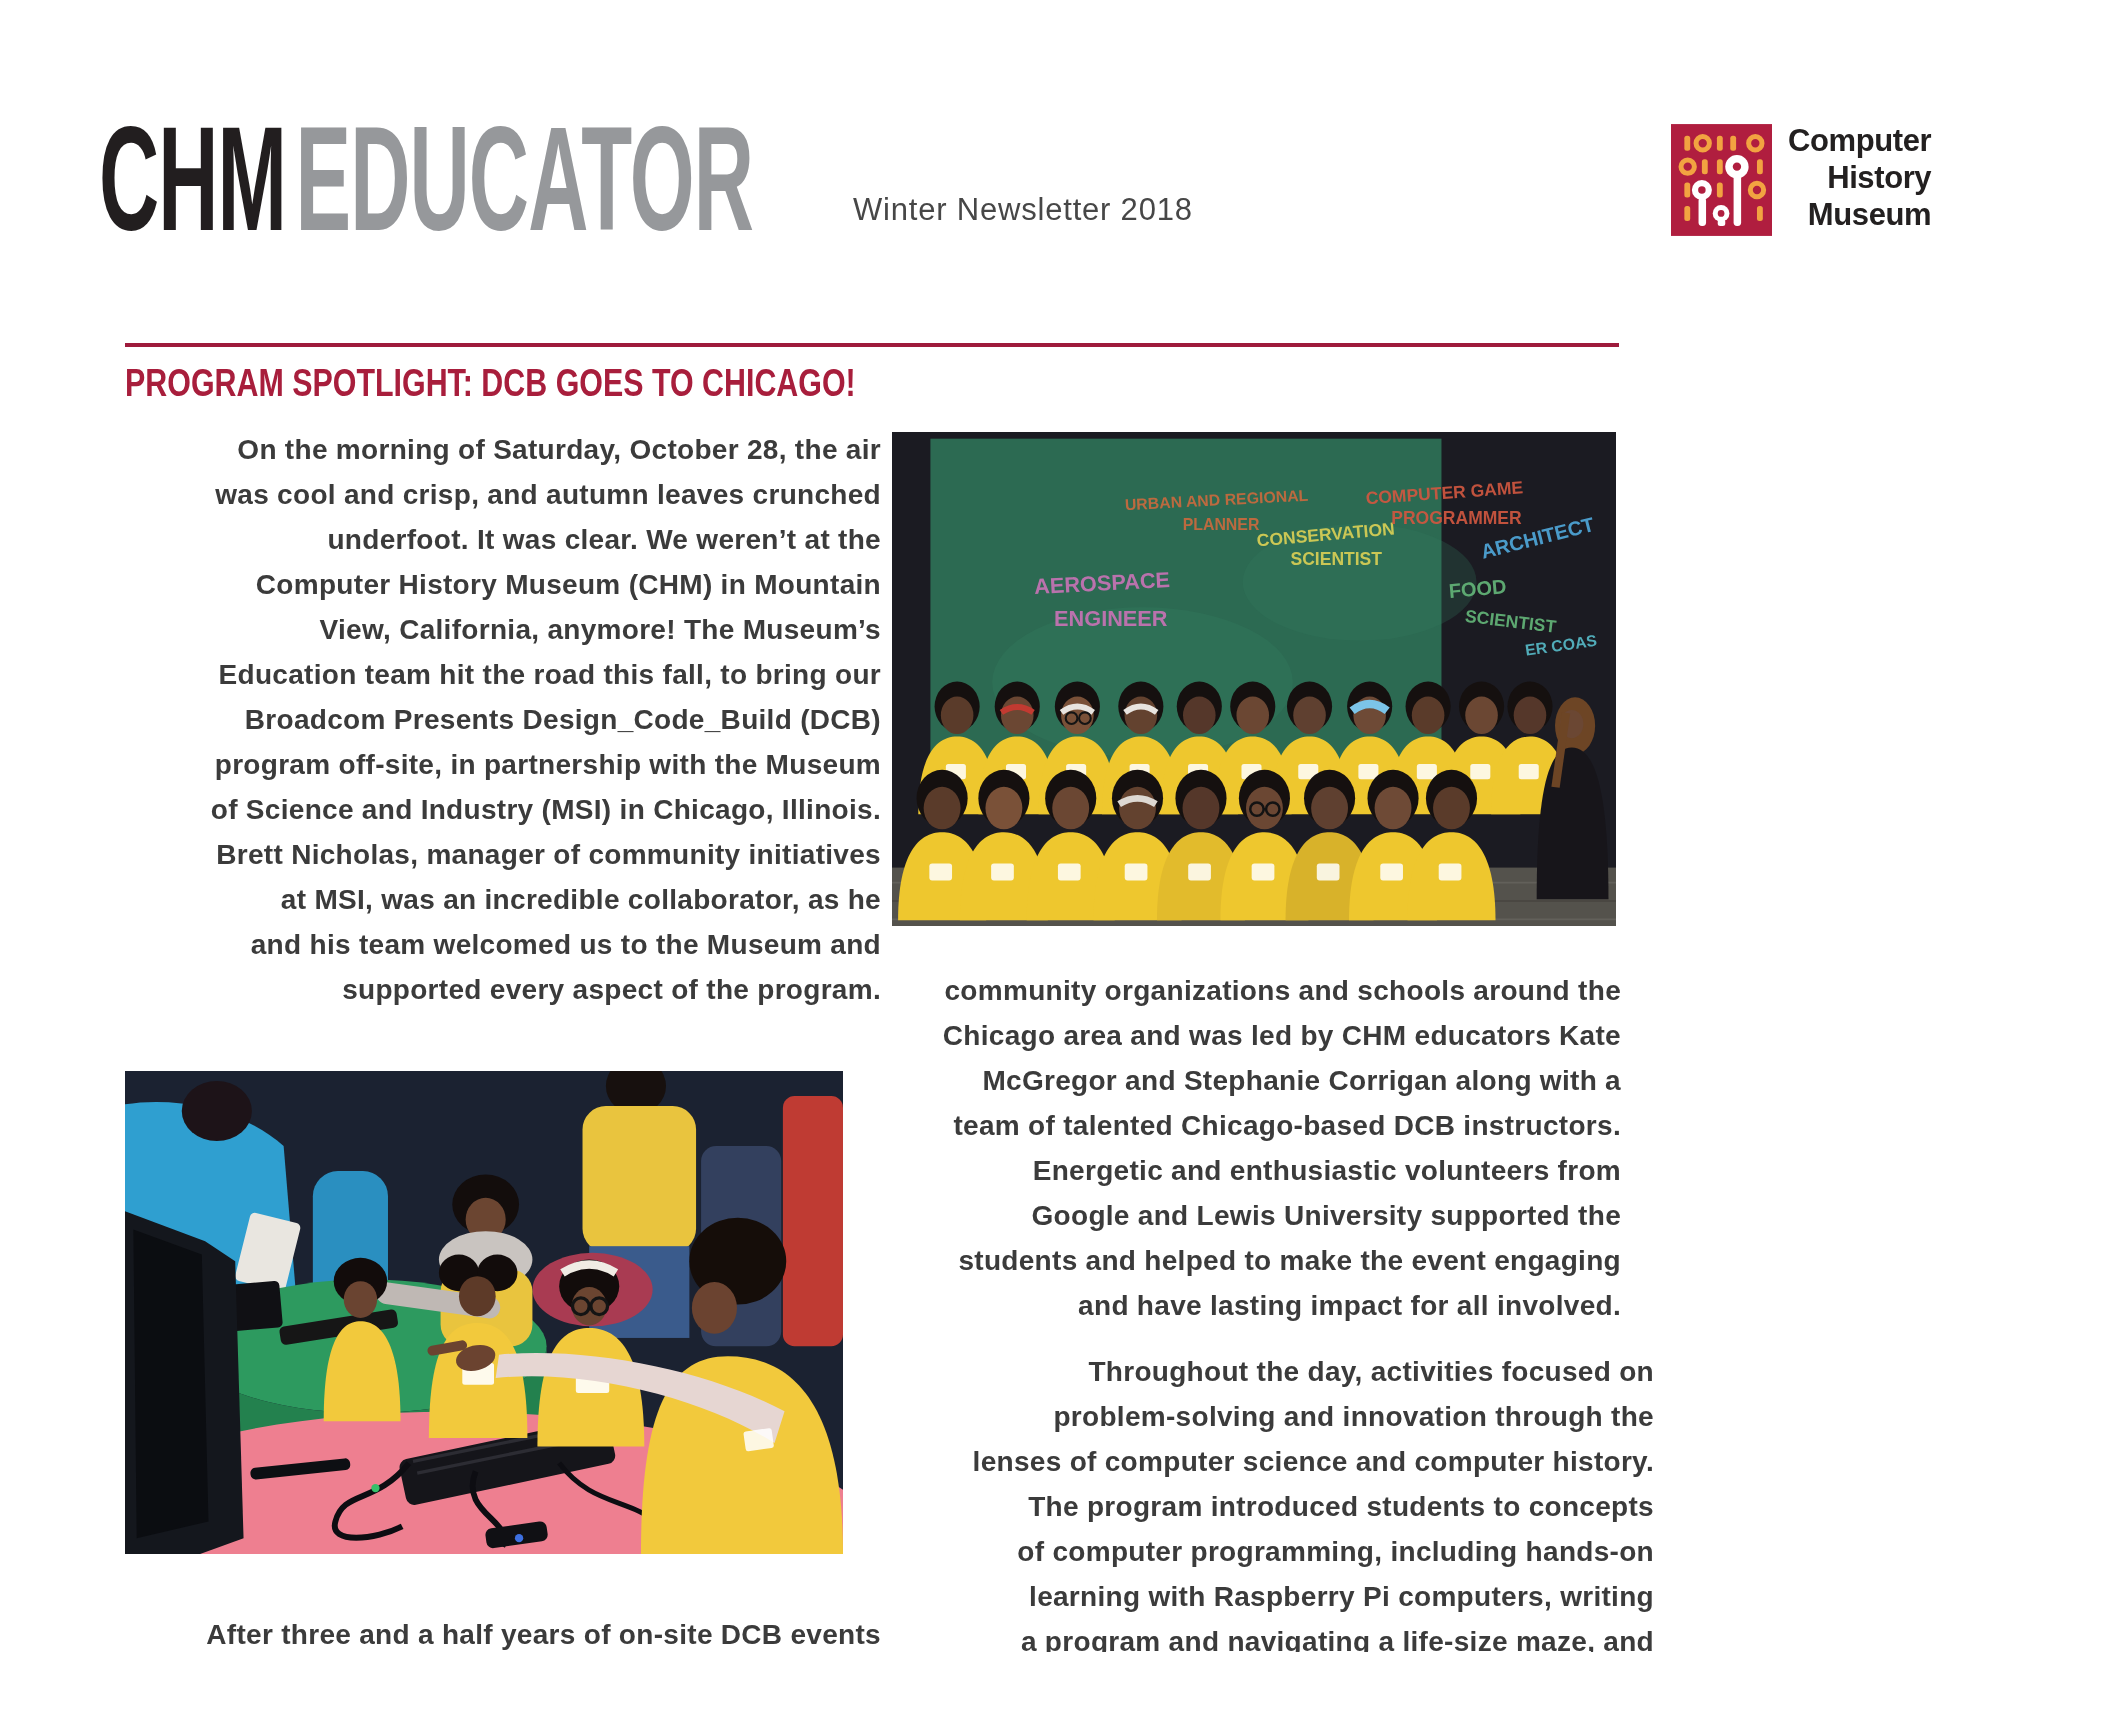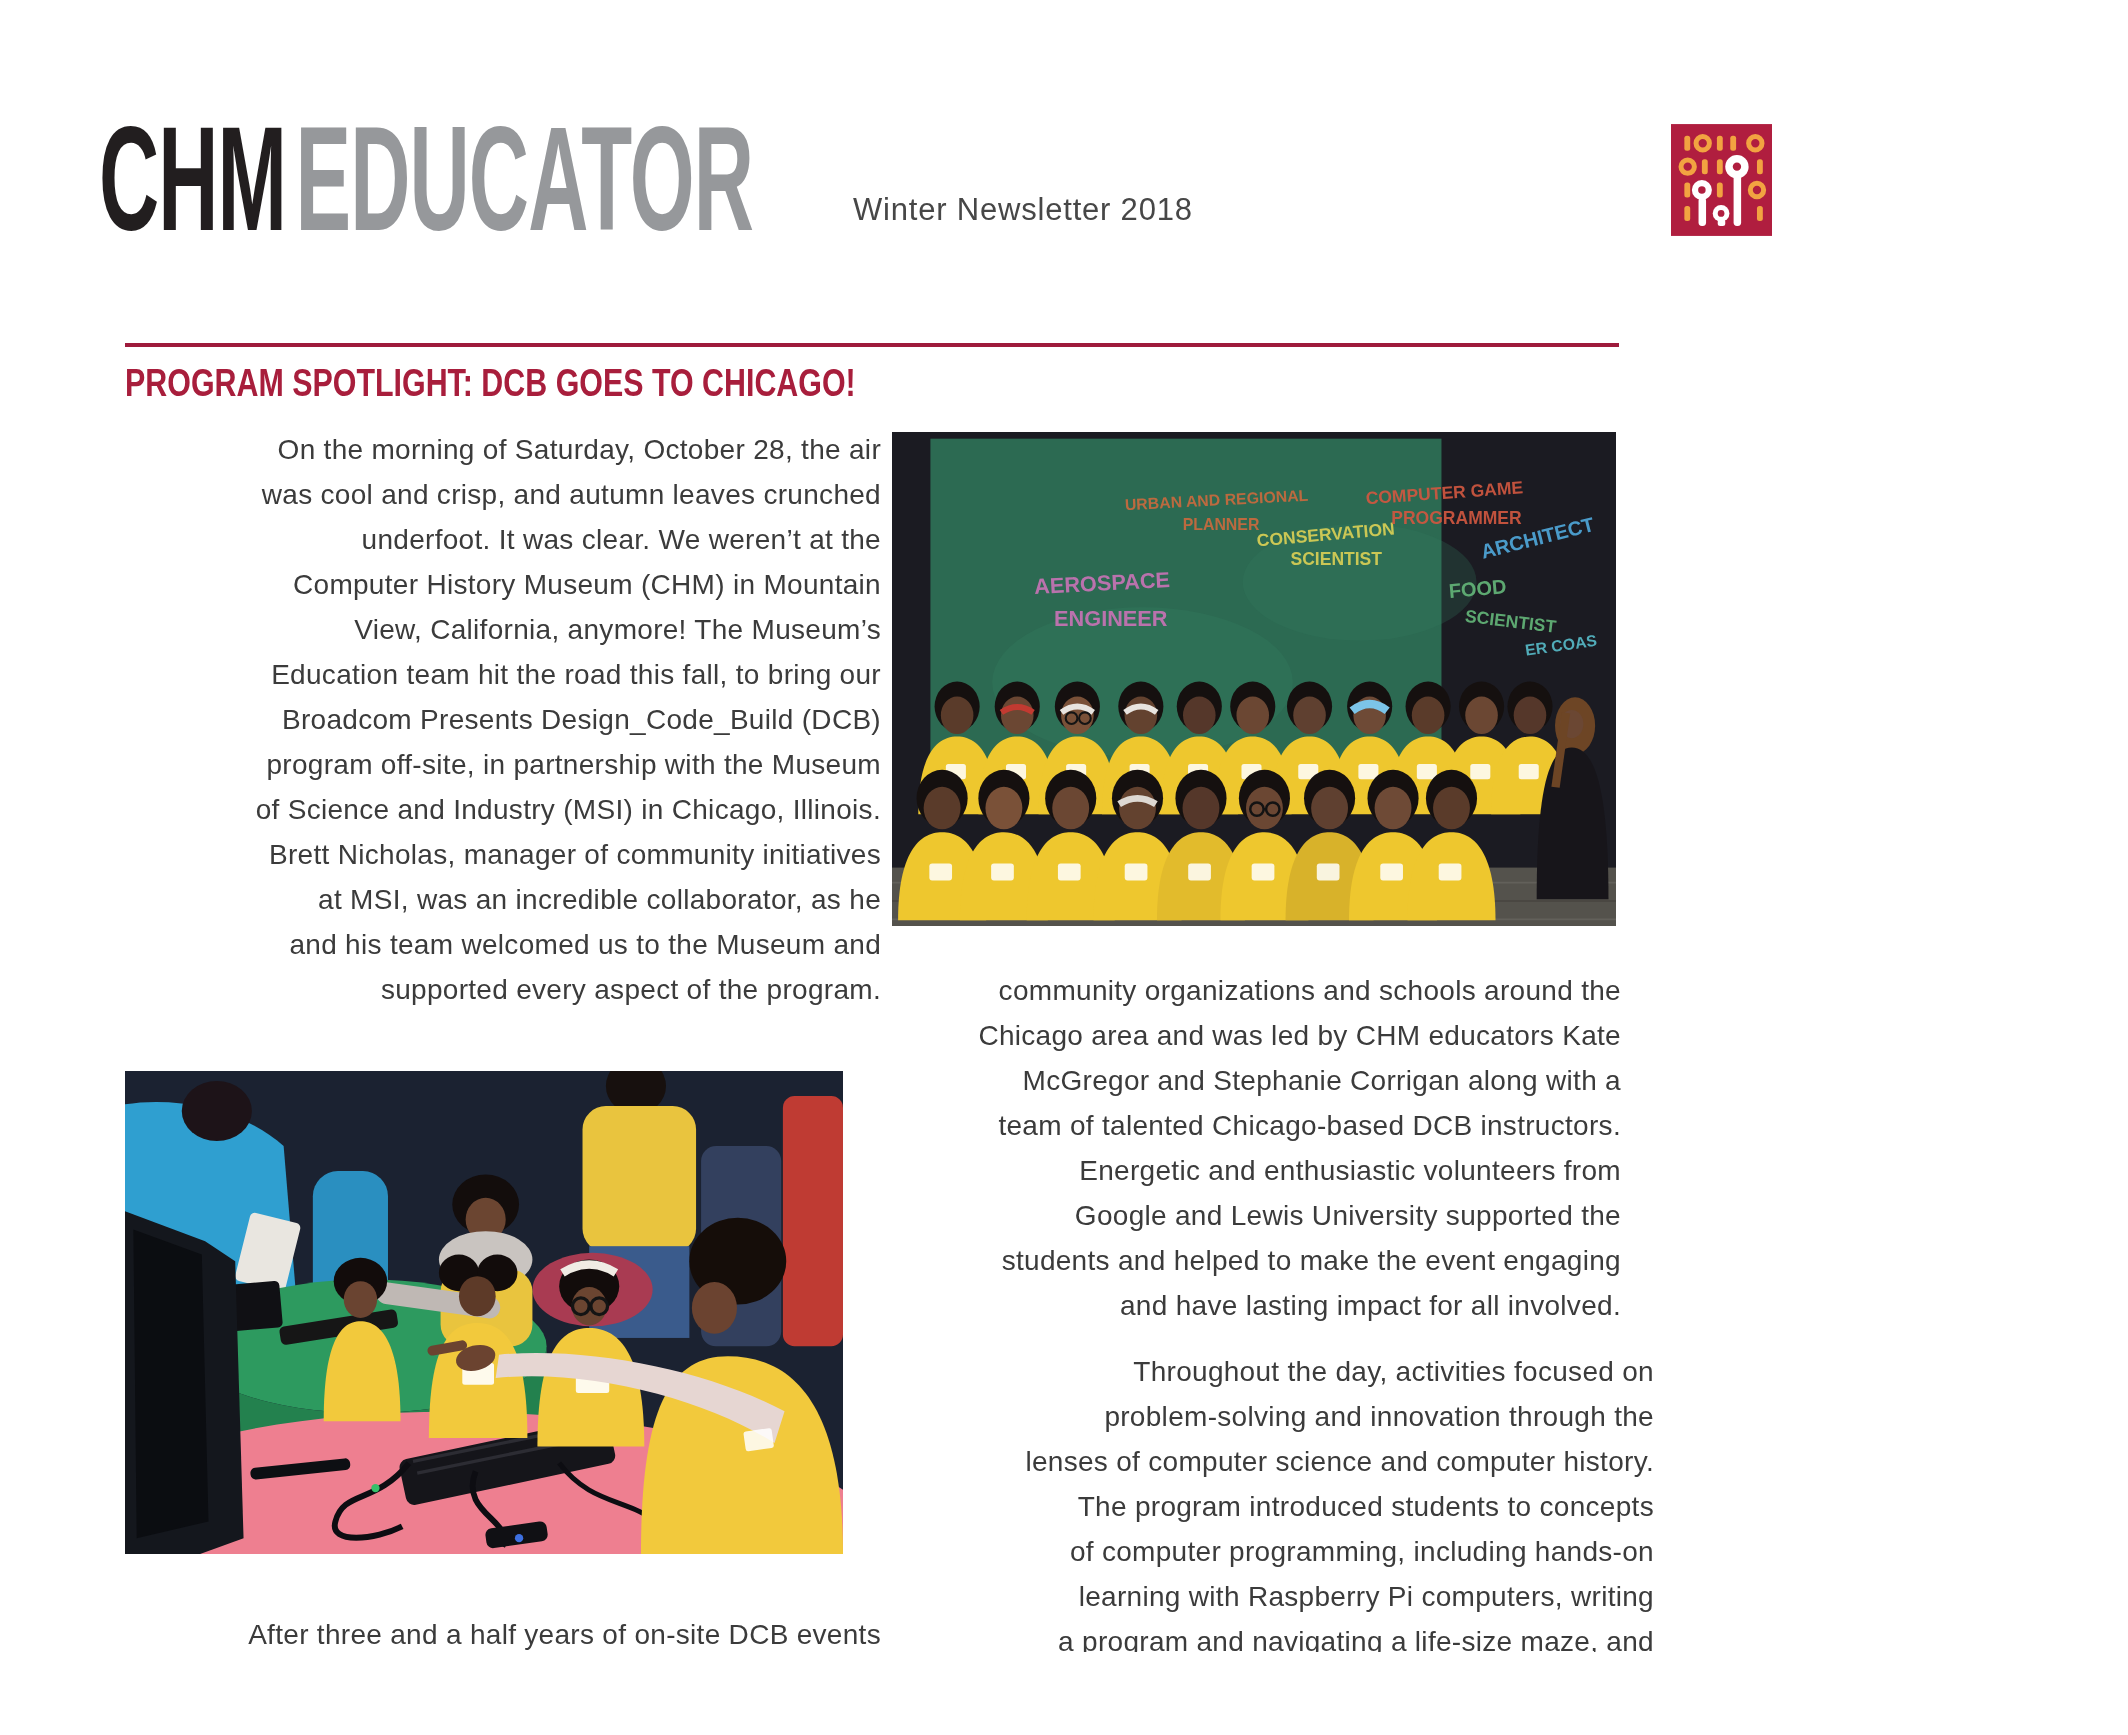--- a/index.html
+++ b/index.html
@@ -18,21 +18,21 @@
   .logo-word{position:absolute;left:1788px;top:122px;font-size:31px;font-weight:700;
              color:#232020;line-height:37px;letter-spacing:-0.4px;}
 
   
   .rule{position:absolute;left:125px;top:343px;width:1494px;height:4.2px;background:#9e1b3c;}
   .sec-title{position:absolute;left:125px;top:362px;margin:0;font-size:38px;font-weight:800;
              color:#a81e3c;white-space:nowrap;letter-spacing:0;
              transform:scaleX(.8);transform-origin:0 0;}
 
   
-  .body-text{position:absolute;font-size:28px;line-height:45px;font-weight:400;
+  .body-text{position:absolute;font-size:28px;line-height:45px;font-weight:700;
              color:#3b3b3b;white-space:pre-line;letter-spacing:0.3px;width:756px;}
   #p-l1{left:125px;top:427px;}
   #p-l2{left:125px;top:1612px;}
   #p-r1{left:865px;top:968px;}
   #p-r2{left:898px;top:1349px;}
 
   
   .photo{position:absolute;display:block;}
   #photo-group{left:892px;top:432px;width:724px;height:494px;}
   #photo-computers{left:125px;top:1071px;width:718px;height:483px;}
@@ -87,20 +87,25 @@
     <rect x="55" y="70" width="7" height="18" rx="3" fill="#f2a341"></rect>
 
     <rect x="16" y="98" width="7" height="18" rx="3" fill="#f2a341"></rect>
     <rect x="103" y="98" width="7" height="18" rx="3" fill="#f2a341"></rect>
 
     <rect x="56" y="114" width="9" height="8" rx="3" fill="#ffffff"></rect>
     <circle cx="60" cy="107" r="10" fill="#ffffff"></circle>
     <circle cx="60" cy="107" r="4" fill="#b01e3f"></circle>
   </svg>
 
+  <div class="logo-word">
+    <div>Computer</div>
+    <div>History</div>
+    <div>Museum</div>
+  </div>
 
   <div class="rule"></div>
   <h2 class="sec-title">PROGRAM SPOTLIGHT: DCB GOES TO CHICAGO!</h2>
 
   <div id="p-l1" class="body-text">On the morning of Saturday, October 28, the air
 was cool and crisp, and autumn leaves crunched
 underfoot. It was clear. We weren’t at the
 Computer History Museum (CHM) in Mountain
 View, California, anymore! The Museum’s
 Education team hit the road this fall, to bring our

